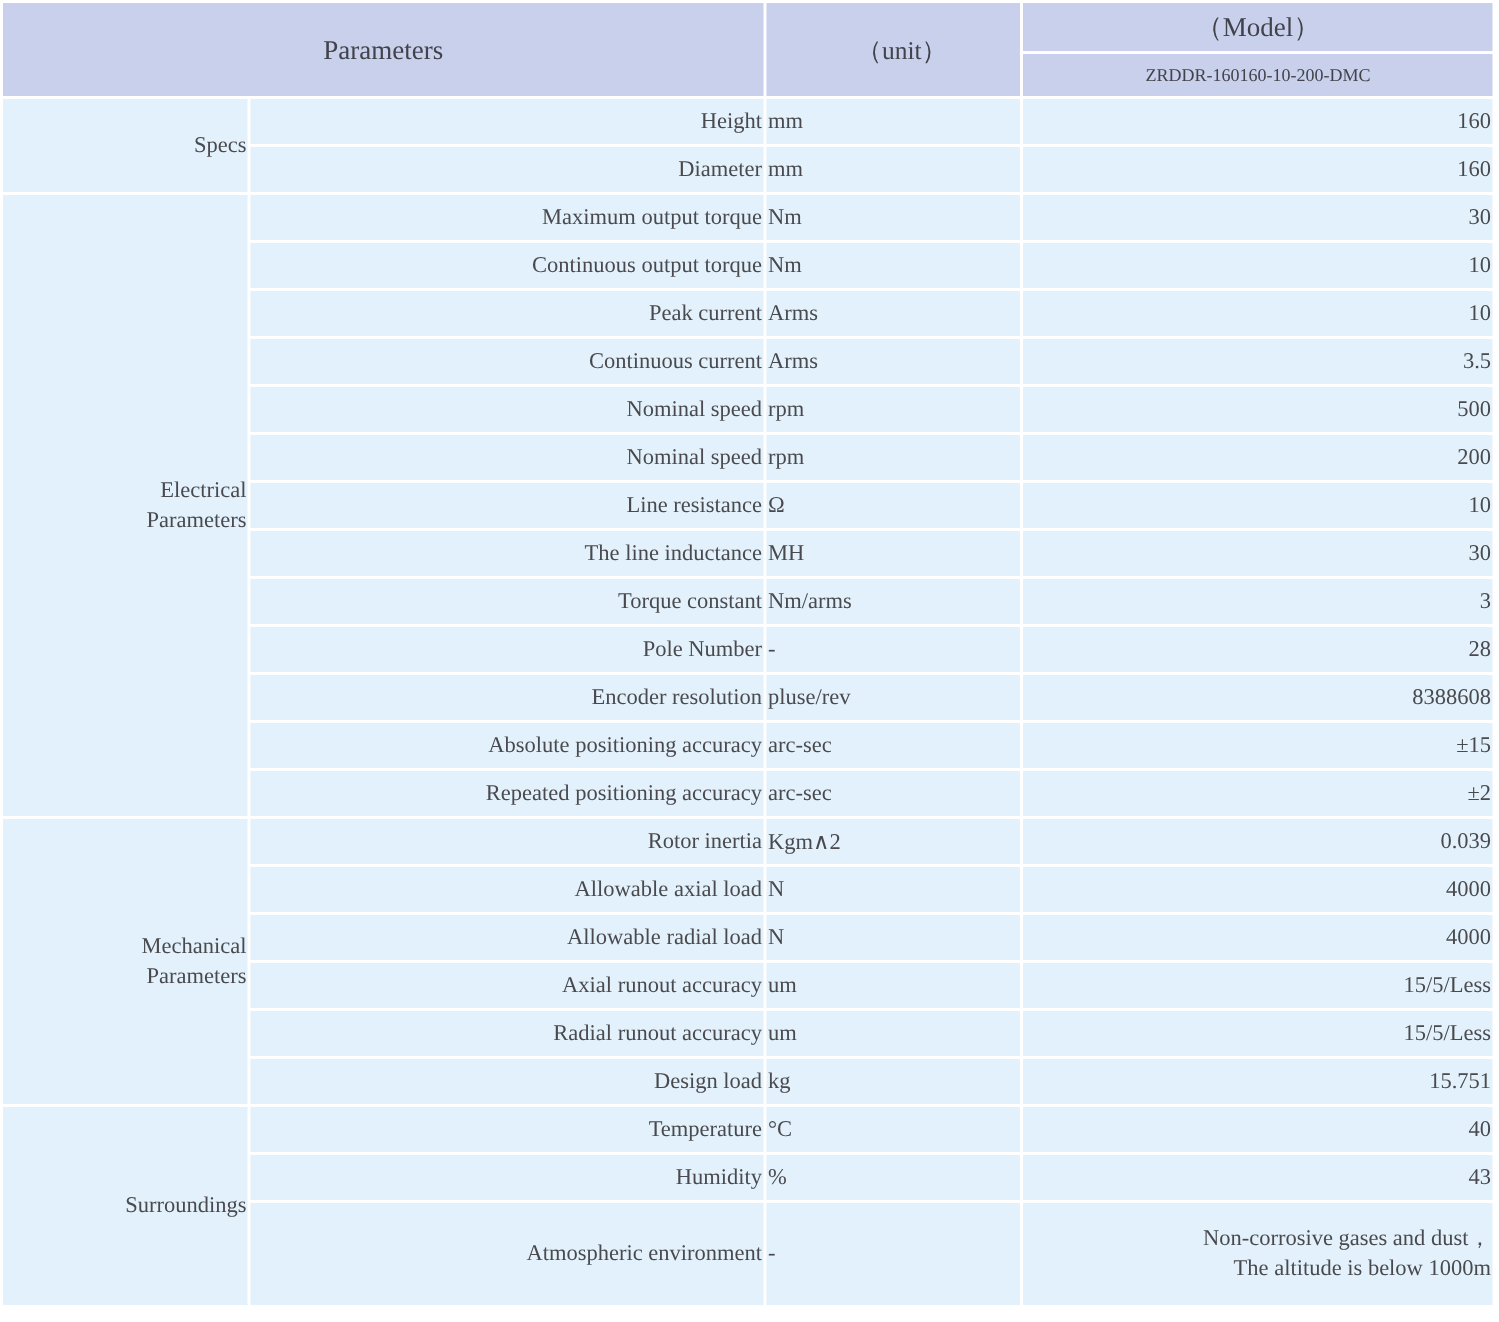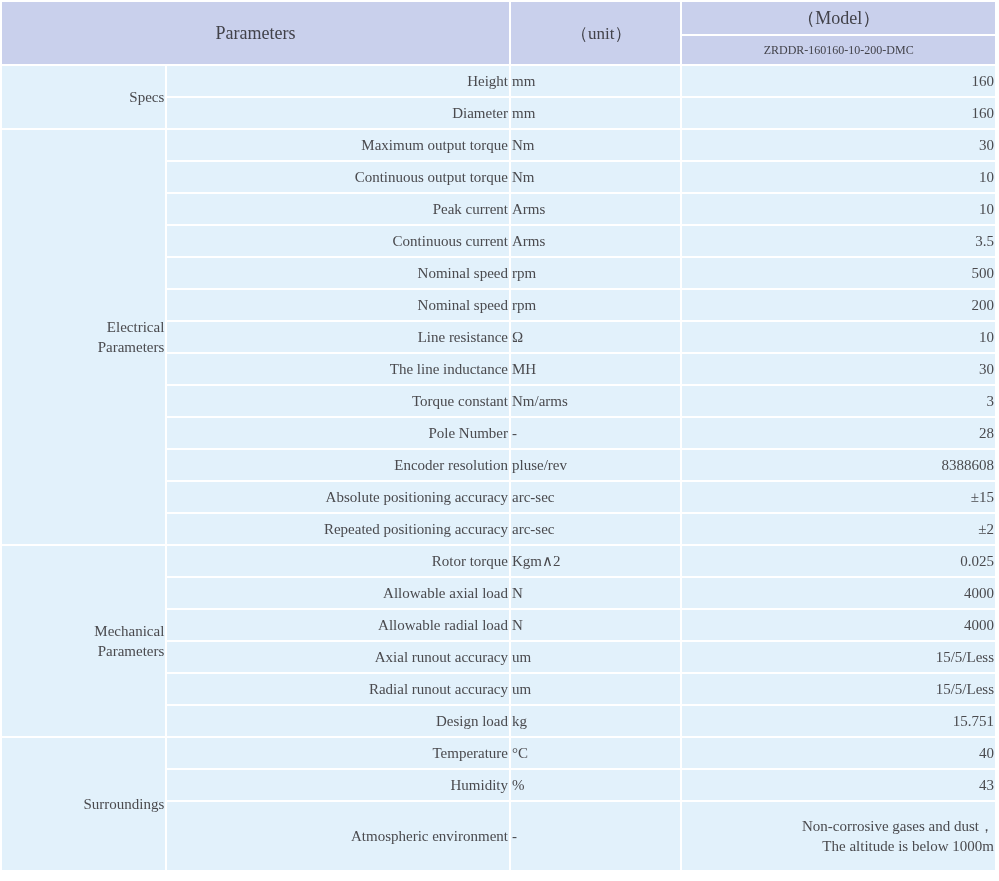--- a/index.html
+++ b/index.html
@@ -138,23 +138,23 @@
     </tr>
     <tr>
       <td class="name">Repeated positioning accuracy</td>
       <td class="unit">arc-sec</td>
       <td class="val">±2</td>
     </tr>
 
     <tr>
       <td class="group" rowspan="6">Mechanical
 Parameters</td>
-      <td class="name">Rotor torque</td>
+      <td class="name">Rotor inertia</td>
       <td class="unit">Kgm∧2</td>
-      <td class="val">0.025</td>
+      <td class="val">0.039</td>
     </tr>
     <tr>
       <td class="name">Allowable axial load</td>
       <td class="unit">N</td>
       <td class="val">4000</td>
     </tr>
     <tr>
       <td class="name">Allowable radial load</td>
       <td class="unit">N</td>
       <td class="val">4000</td>

